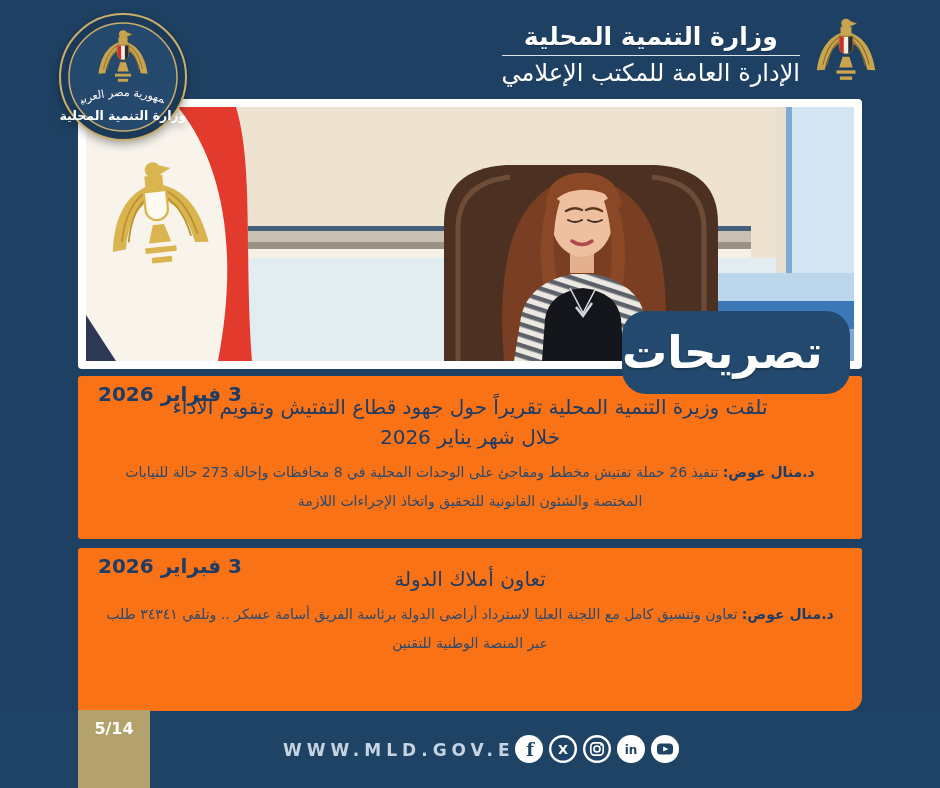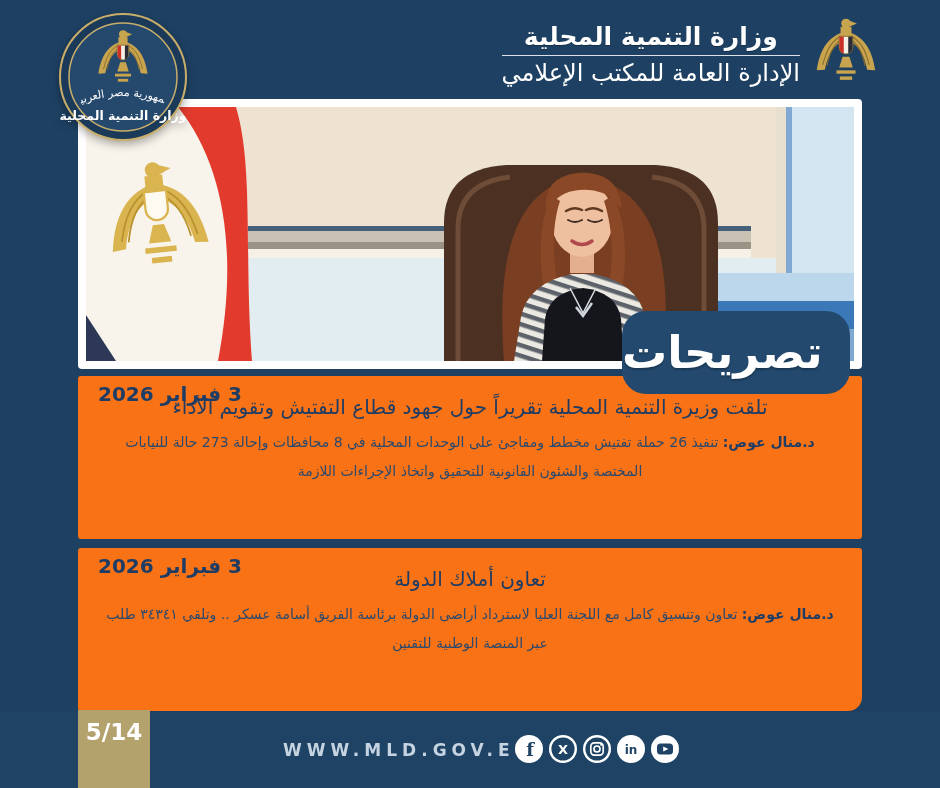--- a/index.html
+++ b/index.html
@@ -46,21 +46,21 @@
                font-weight:normal;font-size:20px;line-height:30px;}
   .card .title span{display:block;}
   .card .body{margin:6px 26px 0 26px;text-align:center;color:#29496e;
               font-size:14px;line-height:29px;}
   .card .body b{font-weight:bold;color:#1e3c64;}
 
   
   .footer{position:absolute;left:0;top:712px;width:940px;height:76px;background:#1e4364;z-index:3;}
   .gold-tab{position:absolute;left:78px;top:-2px;width:72px;height:78px;background:#b3a26b;
             text-align:center;z-index:4;}
-  .gold-tab span{display:inline-block;margin-top:9px;color:#ffffff;font-weight:bold;font-size:23px;}
+  .gold-tab span{display:inline-block;margin-top:9px;color:#ffffff;font-weight:bold;font-size:16px;}
   .site{position:absolute;left:283px;top:28px;color:#c6d4e2;font-size:17px;
         font-weight:600;letter-spacing:5px;}
   .socials{position:absolute;left:514px;top:22px;display:flex;gap:4px;}
   .socials svg{width:30px;height:30px;display:block;cursor:pointer;}
 </style>
 </head>
 <body>
 
 <div class="canvas">
 
@@ -182,20 +182,21 @@
   </div>
 
   <div class="badge">
     <span>تصريحات</span>
   </div>
 
   <section class="card card1" dir="rtl">
     <div class="date">3 فبراير 2026</div>
     <h2 class="title">
       <span>تلقت وزيرة التنمية المحلية تقريراً حول جهود قطاع التفتيش وتقويم الأداء</span>
+      <span>خلال شهر يناير 2026</span>
     </h2>
     <p class="body"><b>د.منال عوض:</b><span> تنفيذ 26 حملة تفتيش مخطط ومفاجئ على الوحدات المحلية في 8 محافظات وإحالة 273 حالة للنيابات المختصة والشئون القانونية للتحقيق واتخاذ الإجراءات اللازمة</span></p>
   </section>
 
   <section class="card card2" dir="rtl">
     <div class="date">3 فبراير 2026</div>
     <h2 class="title">
       <span>تعاون أملاك الدولة</span>
     </h2>
     <p class="body"><b>د.منال عوض:</b><span> تعاون وتنسيق كامل مع اللجنة العليا لاسترداد أراضى الدولة برئاسة الفريق أسامة عسكر .. وتلقي ٣٤٣٤١ طلب عبر المنصة الوطنية للتقنين</span></p>

